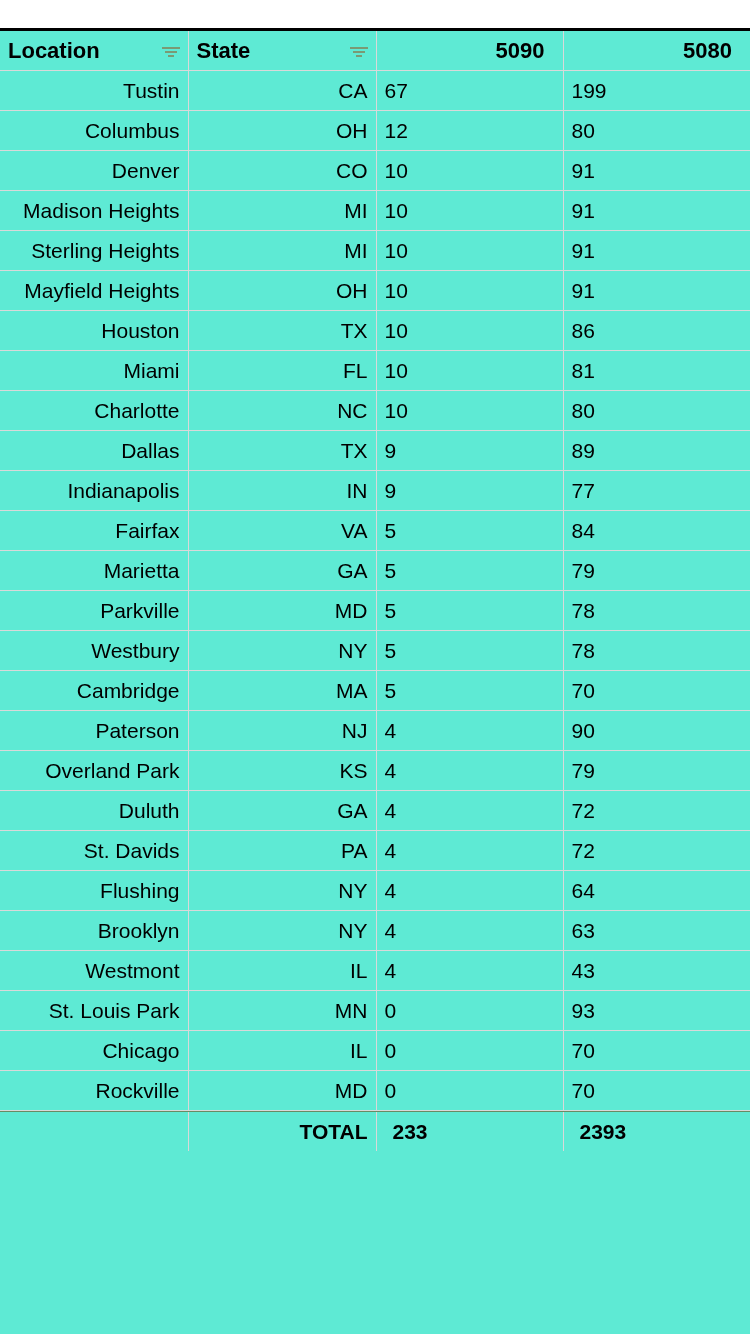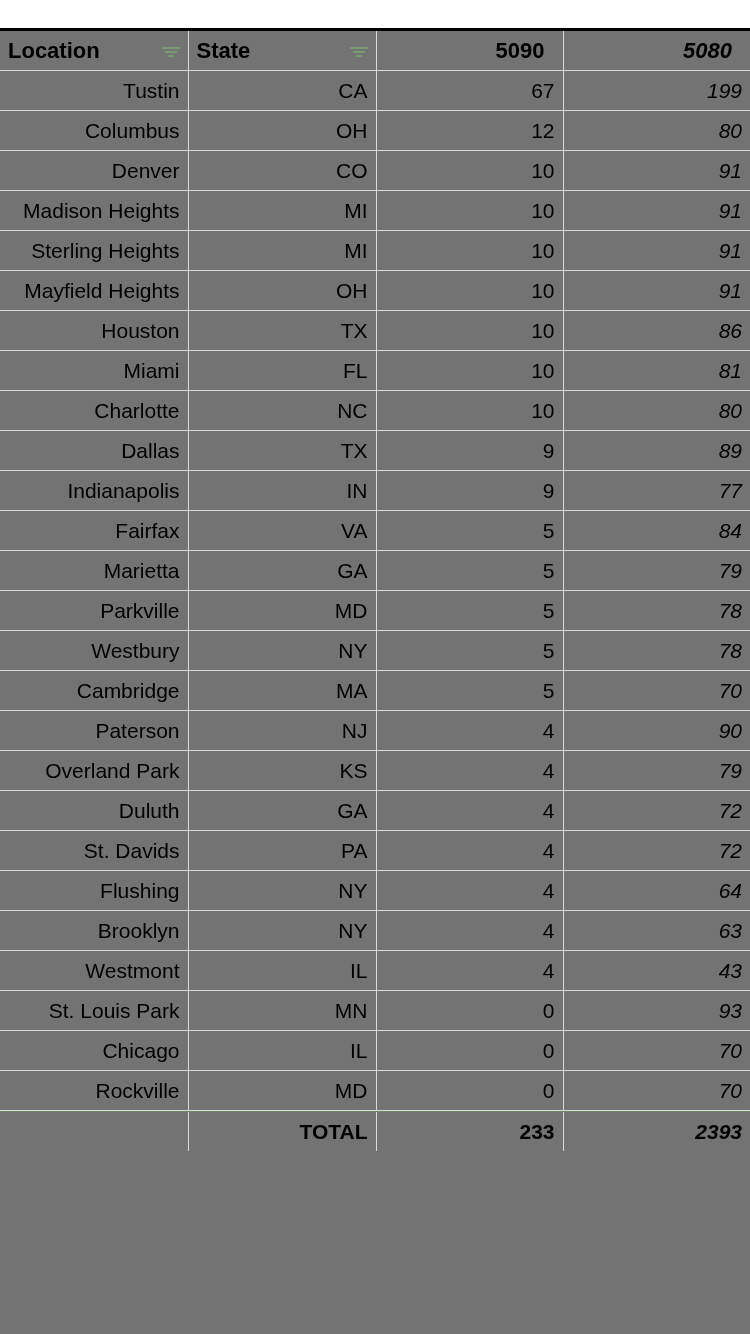--- a/index.html
+++ b/index.html
@@ -11,21 +11,21 @@
     width: 750px;
     height: 1334px;
     font-family: "Liberation Sans", sans-serif;
     color: #000000;
     overflow: hidden;
   }
   .sheet {
     position: relative;
     width: 750px;
     height: 1334px;
-    background: #737373;
+    background: #5eead4;
     box-sizing: border-box;
   }
   .top-gap {
     height: 31px;
     background: #ffffff;
     border-bottom: 3px solid #000000;
     box-sizing: border-box;
   }
   table.grid {
     border-collapse: collapse;
@@ -43,21 +43,20 @@
     border-right: 1px solid #d9d9d9;
     padding: 0 8px;
     height: 39px;
     line-height: 39px;
     box-sizing: border-box;
     white-space: nowrap;
     overflow: hidden;
   }
   table.grid th:last-child, table.grid td:last-child {
     border-right: none;
-    font-style: italic;
   }
   thead th {
     font-weight: bold;
     font-size: 22px;
     border-bottom: 1px solid #d9d9d9;
     vertical-align: middle;
   }
   .hdr-inner {
     display: flex;
     align-items: center;
@@ -80,21 +79,21 @@
     display: block;
     position: absolute;
     left: 0;
     height: 2px;
     background: #7a9a74;
   }
   .filter-icon i:nth-child(1) { top: 3px;  width: 18px; }
   .filter-icon i:nth-child(2) { top: 7px;  width: 12px; left: 3px; }
   .filter-icon i:nth-child(3) { top: 11px; width: 6px;  left: 6px; }
 
-  td.num { text-align: right; }
+  td.num { text-align: left; }
   td.txt { text-align: right; }
 
   tbody tr.total td {
     font-weight: bold;
     border-bottom: none;
     padding-left: 16px;
   }
   tbody tr.total td.blank {
     border-right: 1px solid #d9d9d9;
   }

